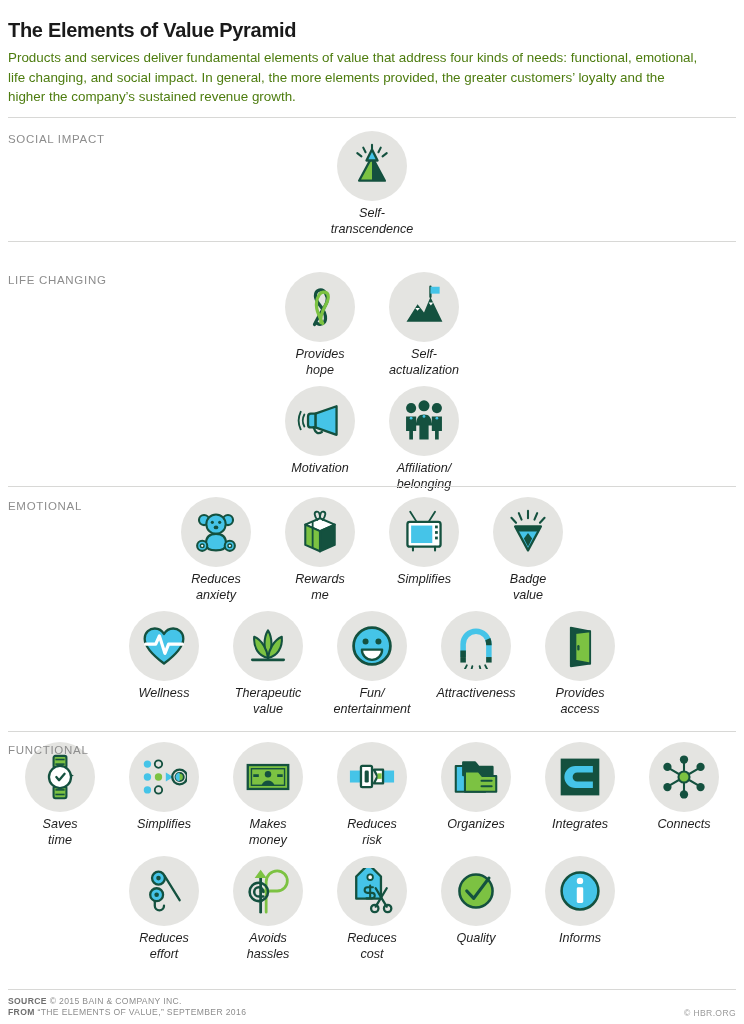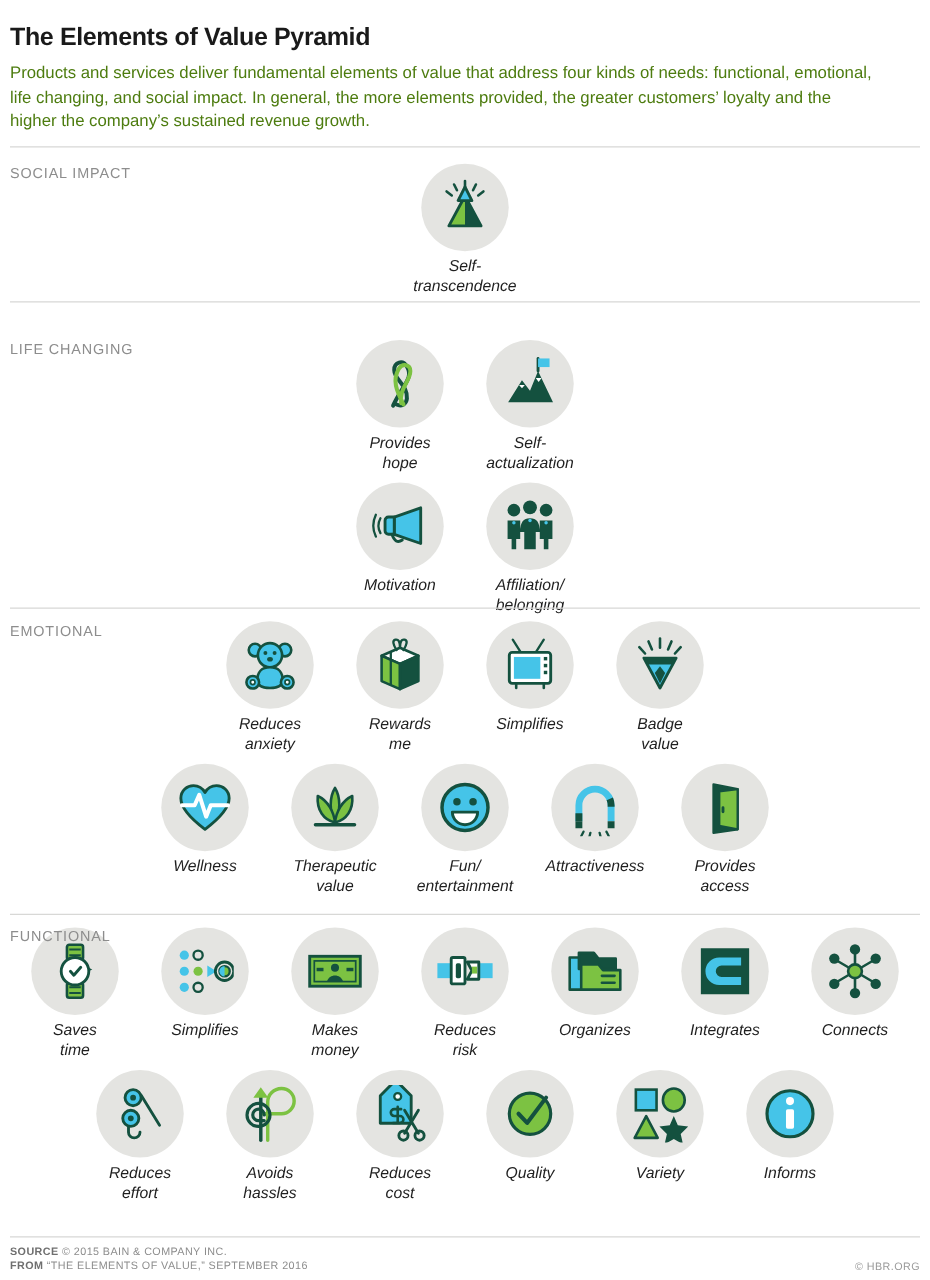--- a/index.html
+++ b/index.html
@@ -505,31 +505,20 @@
 cost</div>
             </div>
             <div class="el">
               <div class="el-badge">
                 <svg width="46" height="46" viewBox="0 0 100 100" xmlns="http://www.w3.org/2000/svg">
                   <circle cx="50" cy="50" r="36" fill="#7cc242" stroke="#14513f" stroke-width="5.5"></circle>
                   <path d="M30 50 L45 66 L78 22" stroke="#14513f" stroke-width="7" fill="none" stroke-linecap="round" stroke-linejoin="round"></path>
                 </svg>
               </div>
               <div class="el-label">Quality</div>
-            </div>
-            <div class="el">
-              <div class="el-badge">
-                <svg width="46" height="46" viewBox="0 0 100 100" xmlns="http://www.w3.org/2000/svg">
-                  <rect x="8" y="8" width="36" height="36" fill="#45c4e8" stroke="#14513f" stroke-width="4.5"></rect>
-                  <ellipse cx="74" cy="26" rx="19" ry="20" fill="#7cc242" stroke="#14513f" stroke-width="4.5"></ellipse>
-                  <path d="M26 54 L46 92 H6 Z" fill="#7cc242" stroke="#14513f" stroke-width="4.5" stroke-linejoin="round"></path>
-                  <path d="M74 54 l7 16 18 2 -13 13 4 18 -16 -9 -16 9 4 -18 -13 -13 18 -2 Z" fill="#14513f"></path>
-                </svg>
-              </div>
-              <div class="el-label">Variety</div>
             </div>
             <div class="el">
               <div class="el-badge">
                 <svg width="46" height="46" viewBox="0 0 100 100" xmlns="http://www.w3.org/2000/svg">
                   <circle cx="50" cy="50" r="40" fill="#45c4e8" stroke="#14513f" stroke-width="5.5"></circle>
                   <circle cx="50" cy="28" r="7" fill="#ffffff"></circle>
                   <rect x="43" y="42" width="14" height="34" rx="3" fill="#ffffff"></rect>
                 </svg>
               </div>
               <div class="el-label">Informs</div>

